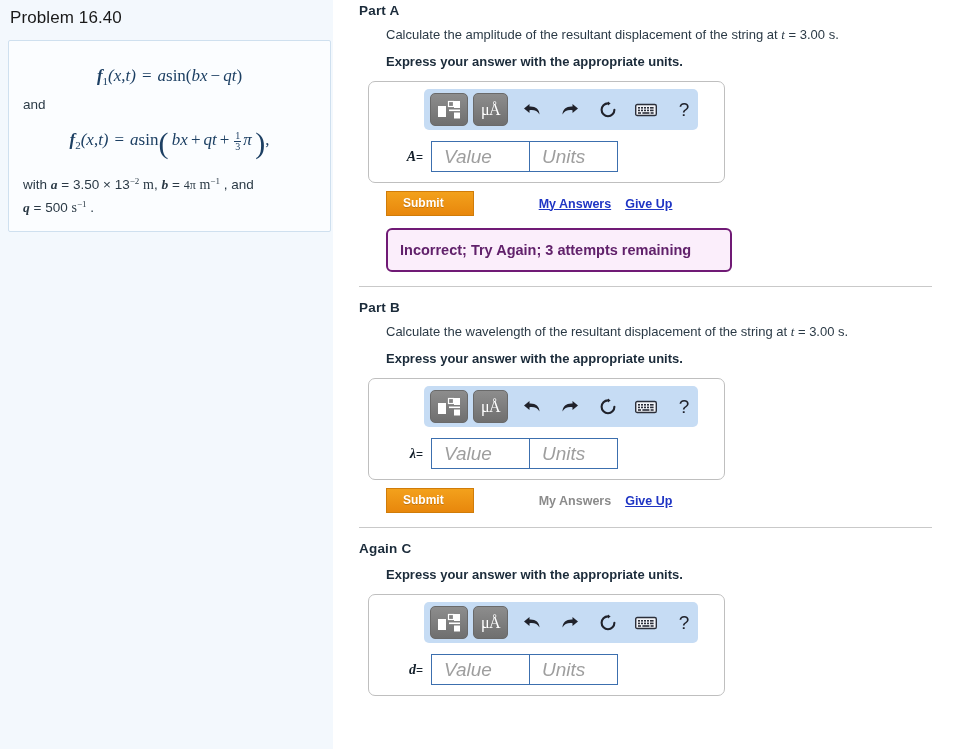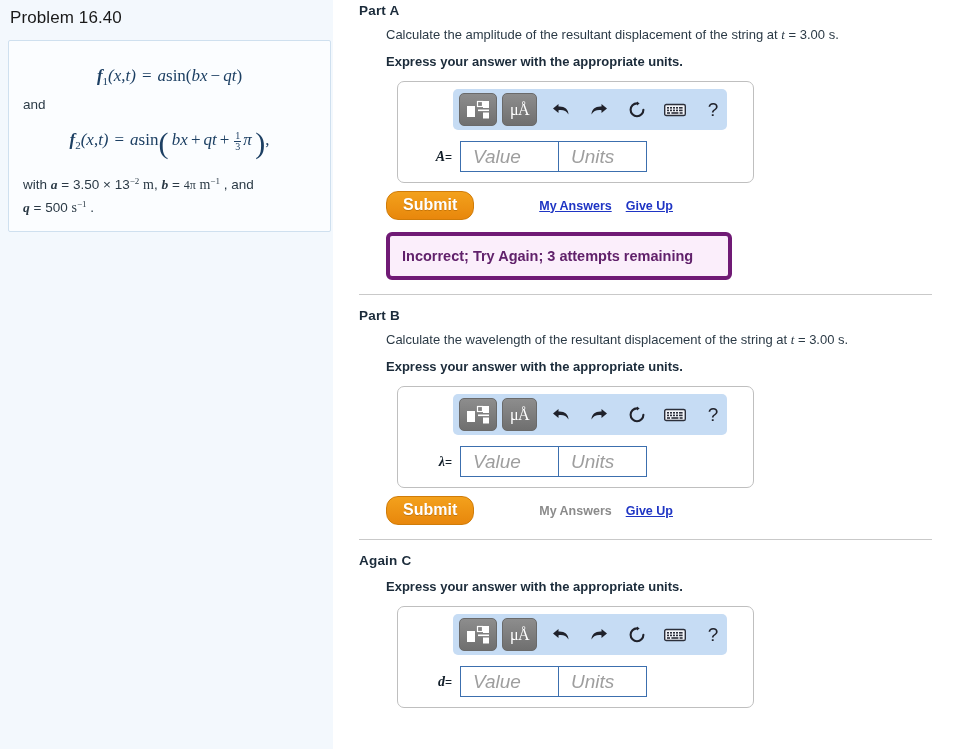--- a/index.html
+++ b/index.html
@@ -119,21 +119,21 @@
   .part-express {
     font-size: 13px;
     font-weight: bold;
     color: #1b2b3a;
     padding-left: 53px;
     margin-top: 11px;
   }
 
   
   .answer-card {
-    margin-left: 64px;
+    margin-left: 35px;
     margin-top: 12px;
     width: 357px;
     border: 1px solid #bfbfbf;
     border-radius: 7px;
     box-sizing: border-box;
     background: #fff;
     padding: 7px 8px 10px 8px;
   }
   .mathbar {
     background: #c6dcf4;
@@ -217,25 +217,25 @@
 
   .action-row {
     display: flex;
     align-items: center;
     margin-left: 53px;
     margin-top: 8px;
   }
   .submit-btn {
     background: linear-gradient(#f3a11c, #e8870c);
     border: 1px solid #d07c09;
-    border-radius: 12px;
+    border-radius: 0;
     color: #ffffff;
-    font-size: 16px;
+    font-size: 12px;
     font-weight: bold;
-    padding: 4px 16px 5px 16px;
+    padding: 4px 29px 5px 16px;
     cursor: pointer;
     text-shadow: 0 1px 0 rgba(120,70,0,.35);
   }
   .link-group { margin-left: 45px; display: flex; align-items: center; padding-left: 20px; }
   .lnk {
     font-size: 12.5px;
     font-weight: bold;
     color: #1f35c4;
     text-decoration: underline;
     cursor: pointer;
@@ -245,21 +245,21 @@
     color: #8b8b8b;
     text-decoration: none;
     cursor: default;
   }
   .feedback {
     margin-left: 53px;
     margin-top: 12px;
     width: 346px;
     box-sizing: border-box;
     background: #fbeefb;
-    border: 4px solid #701a75;
+    border: 2px solid #701a75;
     border-radius: 6px;
     padding: 12px 10px 12px 12px;
     color: #61216b;
     font-size: 14.5px;
     font-weight: bold;
   }
   .spacer-top { height: 3px; }
 </style>
 </head>
 <body>

